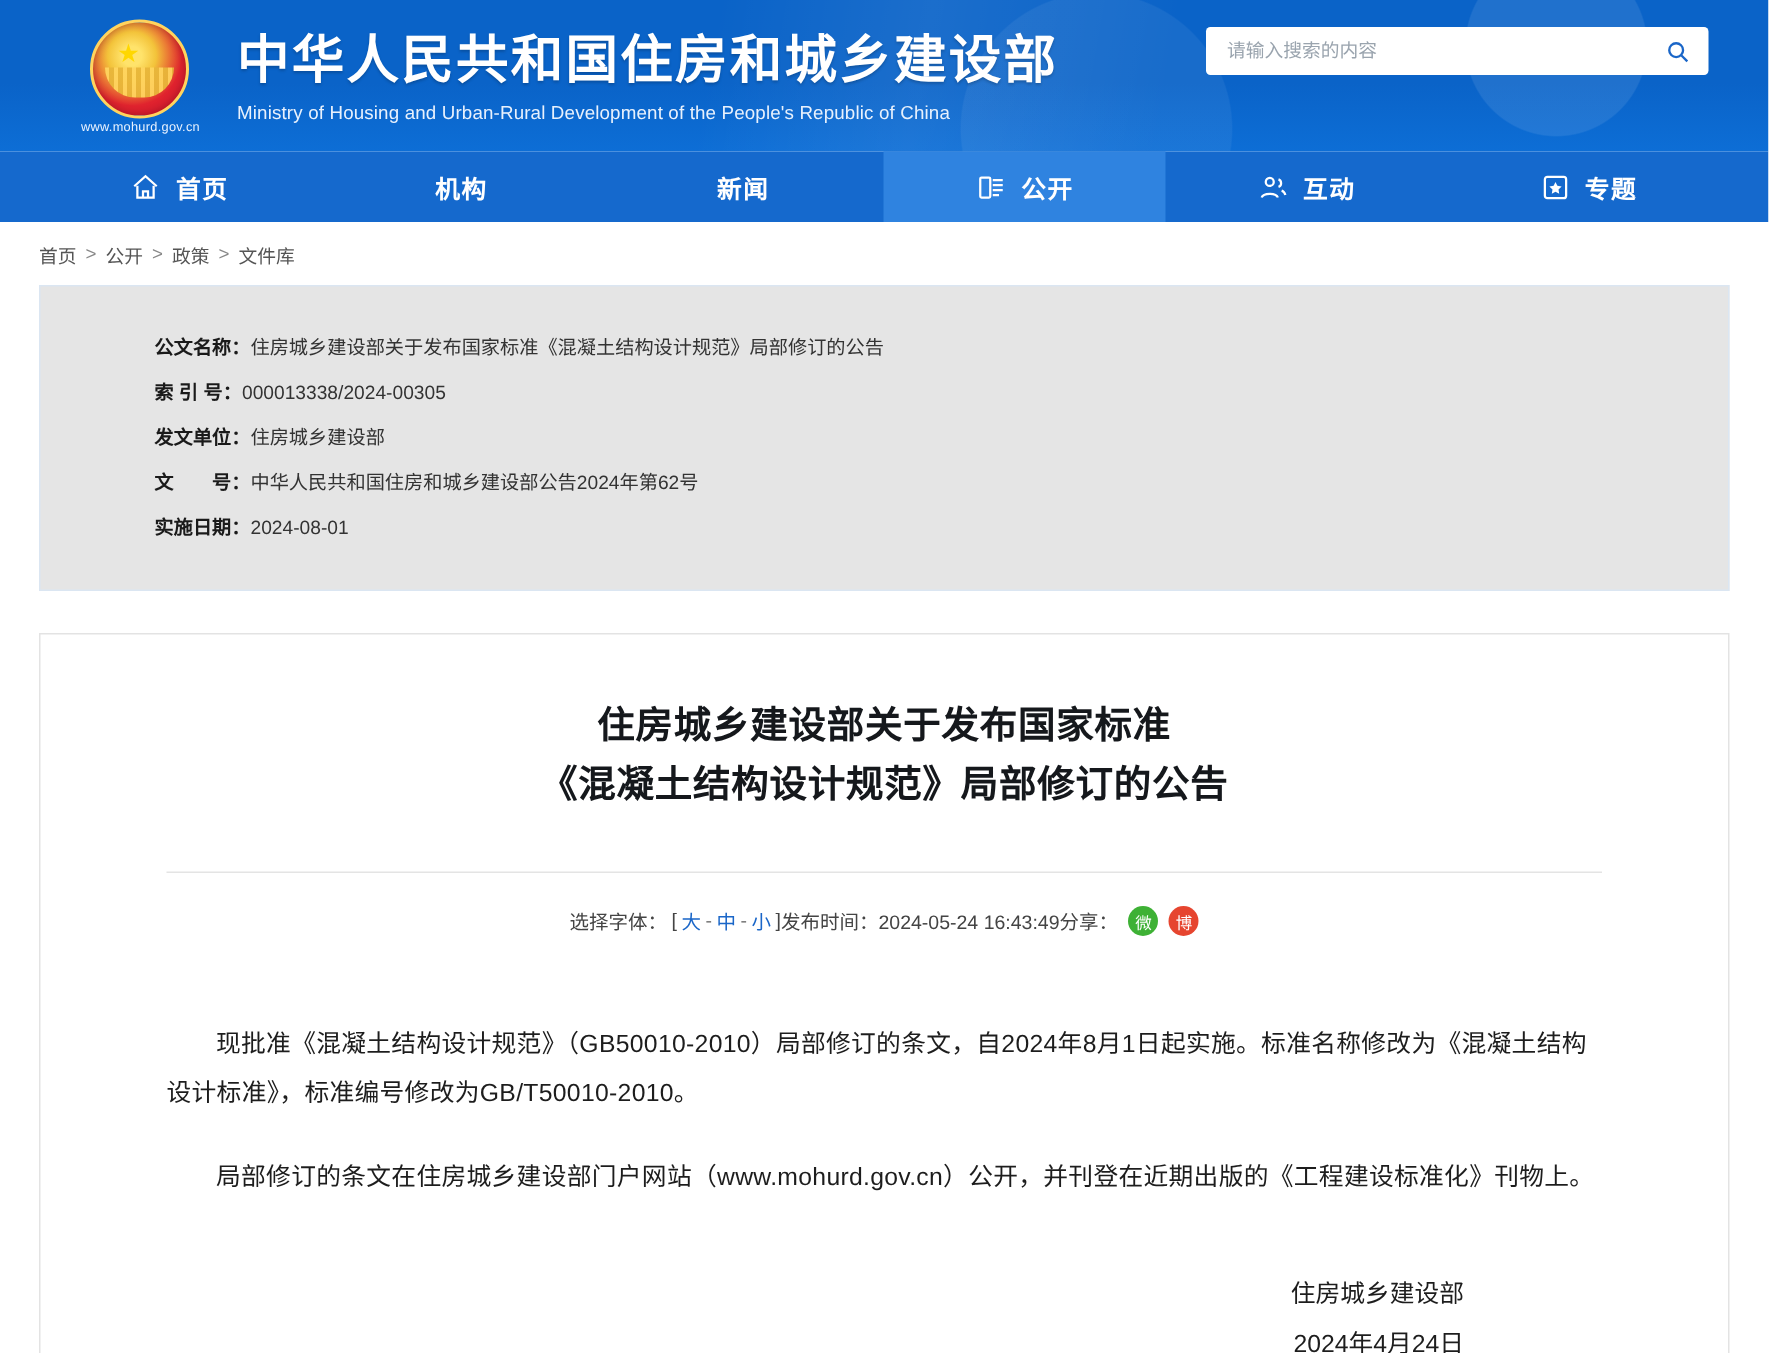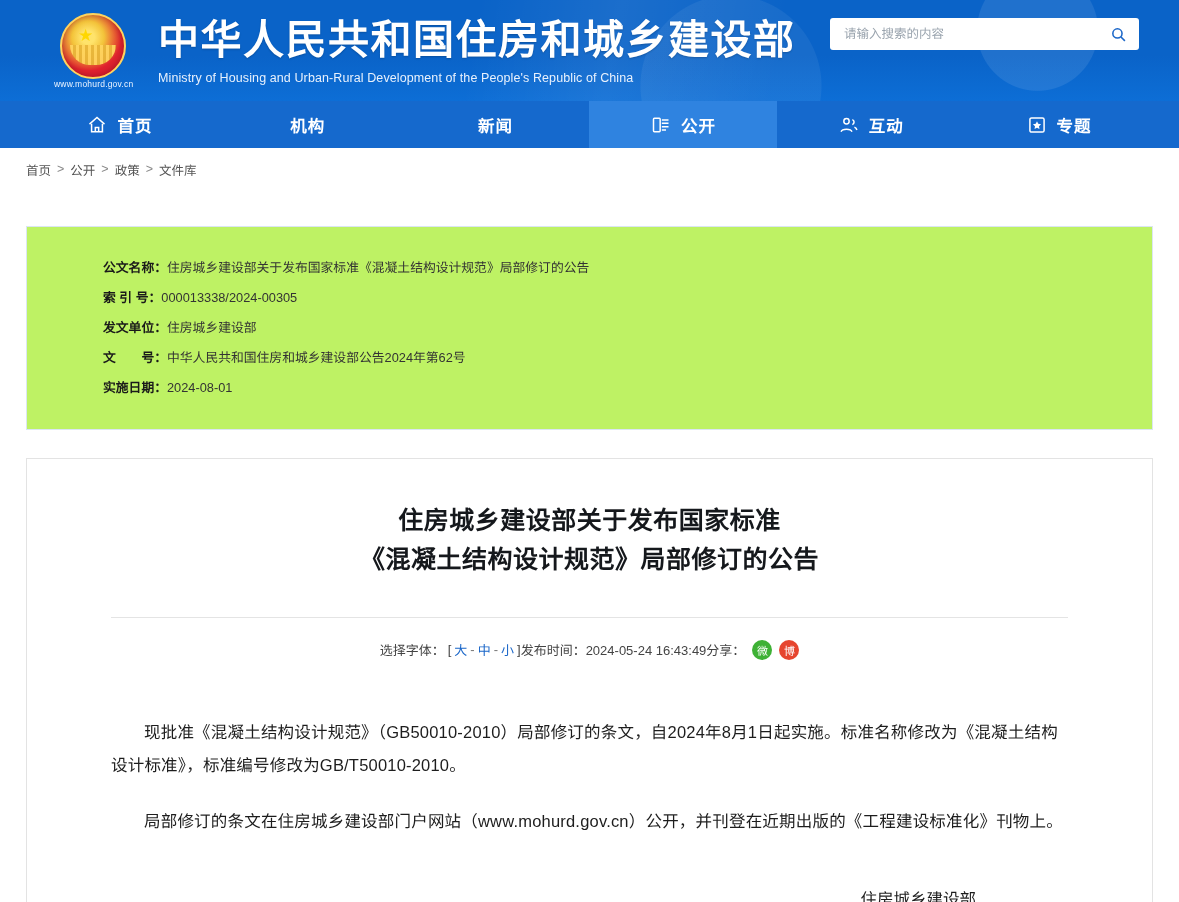--- a/index.html
+++ b/index.html
@@ -71,38 +71,38 @@
     color: #eaf3ff;
     white-space: nowrap;
     letter-spacing: .2px;
   }
   .titles {
     margin-left: 26px;
     color: #fff;
     flex: 0 0 auto;
   }
   .title-cn {
-    font-size: 41px;
+    font-size: 35px;
     font-weight: bold;
     letter-spacing: 1.5px;
     line-height: 1.2;
     text-shadow: 0 1px 2px rgba(0,0,0,.2);
     white-space: nowrap;
   }
   .title-en {
     font-size: 12.5px;
     margin-top: 6px;
     color: #e8f1fd;
     letter-spacing: .1px;
     white-space: nowrap;
   }
   .search-box {
     position: absolute;
     right: 40px; top: 18px;
-    width: 309px; height: 32px;
+    width: 335px; height: 32px;
     background: #fff;
     border-radius: 3px;
     display: flex;
     align-items: center;
     padding: 0 6px 0 12px;
   }
   .search-input {
     border: none; outline: none;
     flex: 1;
     font-size: 12.5px;
@@ -155,24 +155,23 @@
     color: #555;
     background: #fff;
   }
   .breadcrumb a { color: #555; text-decoration: none; cursor: pointer; }
   .breadcrumb .sep { margin: 0 6px; color: #888; }
 
   
   .page-wrap { padding: 0 26px; }
   .meta-card {
     border: 1px solid #dbe6f2;
-    background: #bef264;
+    background: #e5e5e5;
     padding: 26px 0 26px 0;
     display: flex;
-    margin-top: 36px;
   }
   .meta-col { flex: 1 1 50%; }
   .meta-col.left { padding-left: 76px; }
   .meta-col.right { padding-left: 46px; }
   .meta-row {
     display: flex;
     font-size: 12.8px;
     line-height: 30px;
     color: #333;
   }

